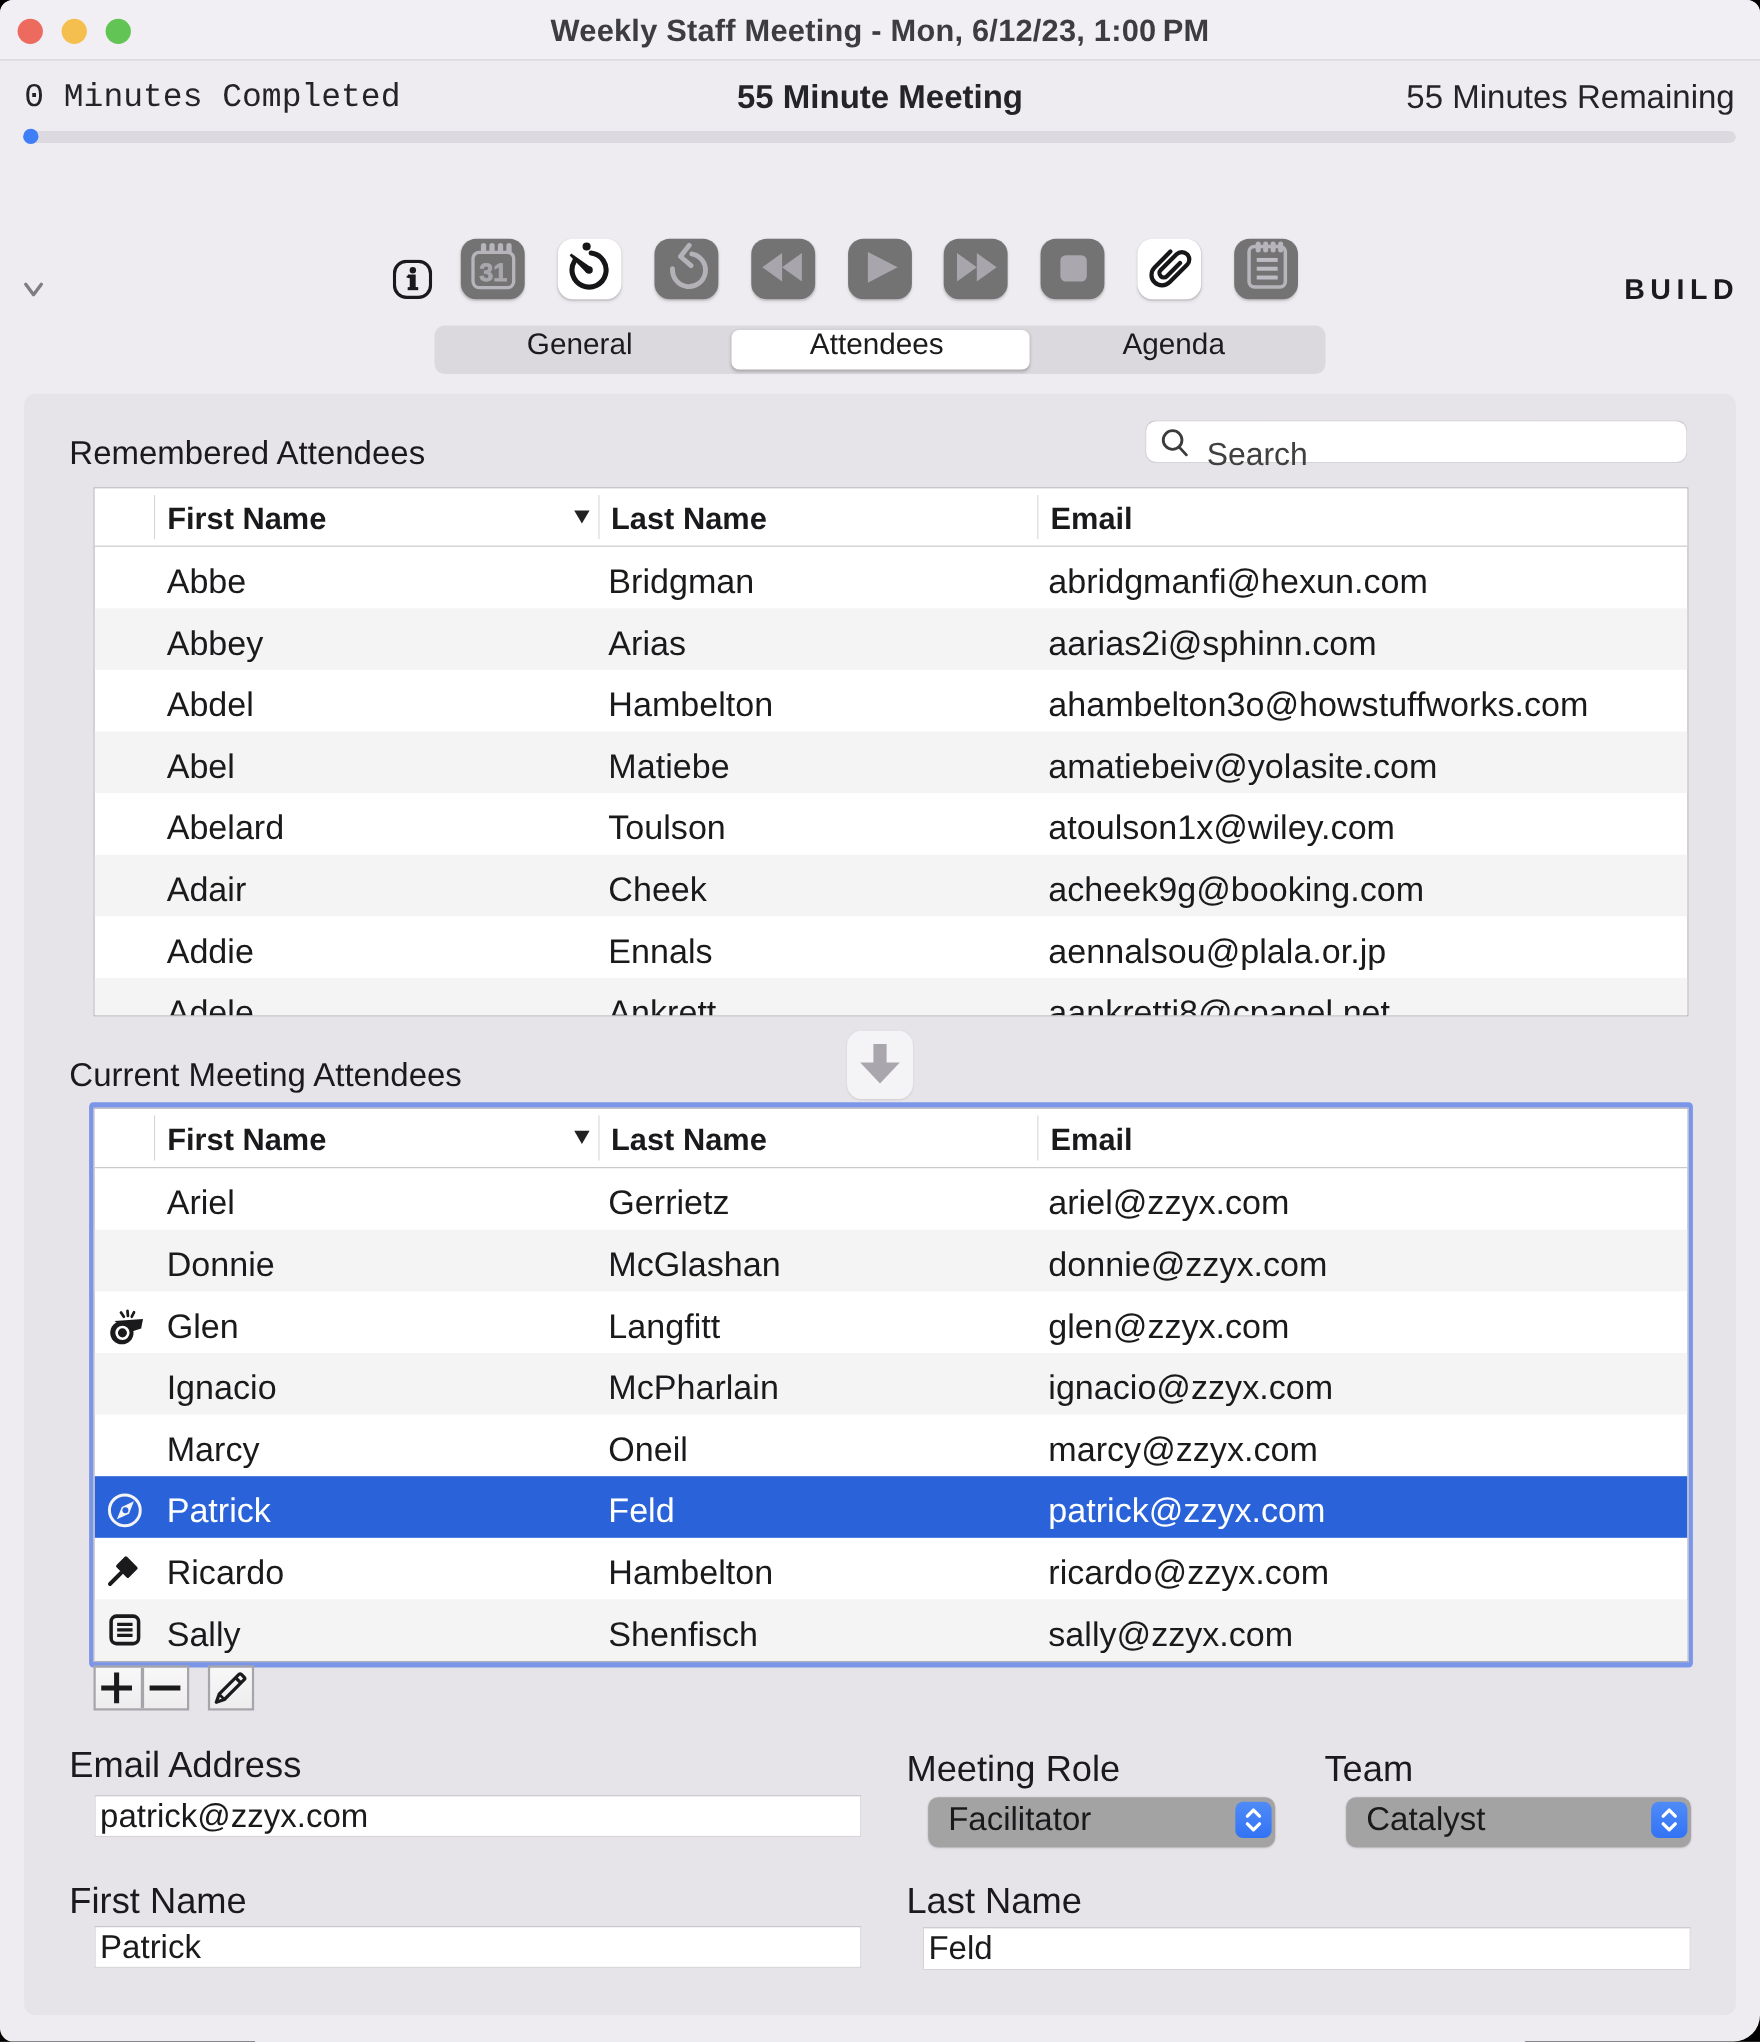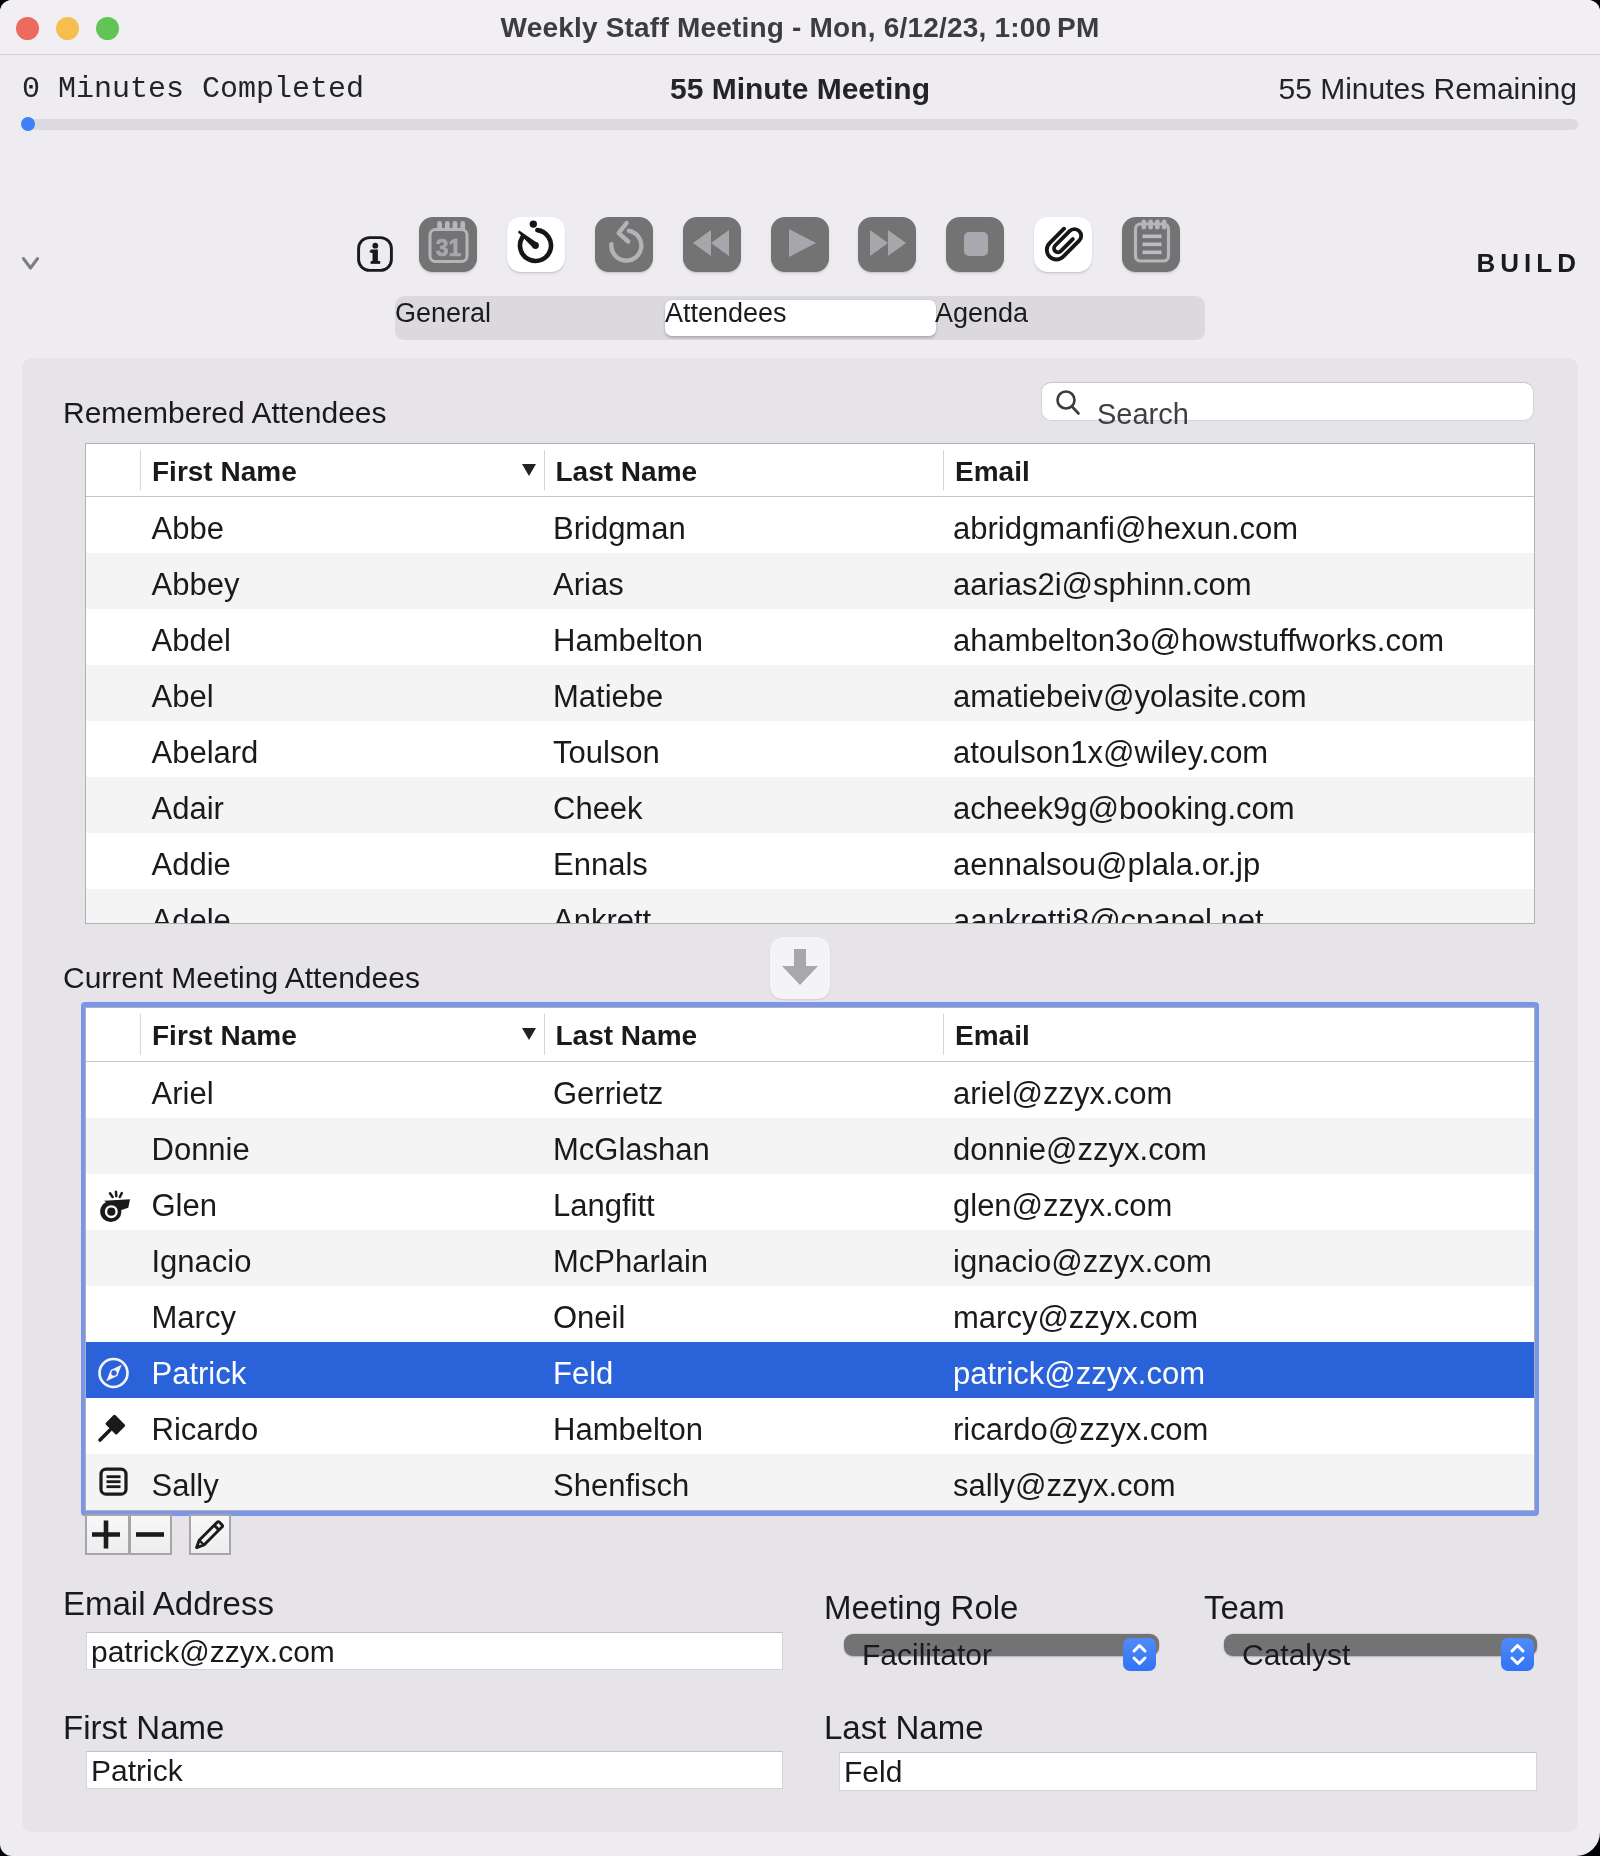--- a/index.html
+++ b/index.html
@@ -16,21 +16,21 @@
 .prog-right { position:absolute; right:23px; top:71.5px; font-size:30px; color:#242427; }
 .track { position:absolute; left:22px; top:119px; width:1556px; height:11px; background:#dcdae0; border-radius:6px; }
 .knob { position:absolute; left:21px; top:117px; width:14px; height:14px; border-radius:50%; background:#3e7ef7; }
 .chev { position:absolute; left:21px; top:255px; }
 .infoicon { position:absolute; left:357px; top:236px; }
 .tbtn { position:absolute; top:217px; width:58px; height:55px; border-radius:14px; background:#737373; box-shadow:0 1px 1px rgba(0,0,0,0.10), 0 2px 3px rgba(0,0,0,0.08); }
 .tbtn.on { background:#ffffff; }
 .tbtn svg { position:absolute; left:0; top:0; }
 .build { position:absolute; right:19px; top:248px; font-size:26px; font-weight:bold; color:#1b1b1d; letter-spacing:5px; }
 .seg { position:absolute; left:395px; top:296px; width:810px; height:44px; background:#dbd9de; border-radius:9px; }
-.segitem { position:absolute; top:0; width:264px; height:44px; line-height:35px; font-size:27px; font-weight:500; color:#1b1b1d; }
+.segitem { position:absolute; top:0; width:264px; height:44px; line-height:35px; text-align:center; font-size:27px; font-weight:500; color:#1b1b1d; }
 .segsel { position:absolute; left:269.5px; top:4px; width:271px; height:36px; background:#ffffff; border-radius:7px; box-shadow:0 1.5px 3px rgba(0,0,0,0.22); }
 .panel { position:absolute; left:22px; top:358px; width:1556px; height:1474px; background:#e6e4e9; border-radius:10px; }
 .h2 { position:absolute; font-size:30px; color:#1a1a1c; }
 .search { position:absolute; left:1041px; top:382px; width:493px; height:39px; background:#fff; border:1px solid #d5d3d8; border-top-color:#c8c6cb; border-radius:10px; }
 .search .ph { position:absolute; left:55px; top:0; line-height:38px; font-size:29px; color:#404040;margin-top:12px; }
 .table { position:absolute; background:#fff; border:1px solid #b2b0b4; overflow:hidden; }
 .t1 { left:85px; top:443px; width:1450px; height:481px; }
 .thead { position:relative; height:53px; background:#fff; border-bottom:1px solid #c6c4c8; }
 .th { position:absolute; top:6px; bottom:6px; border-left:1px solid #d8d6da; }
 .th .lbl { position:absolute; left:11px; top:0; height:41px; line-height:44px; font-size:28px; font-weight:bold; color:#1a1a1c; white-space:nowrap; }
@@ -42,21 +42,21 @@
 .row.sel .cell { color:#fff; }
 .c1 { left:65.5px; } .c2 { left:467px; } .c3 { left:867px; }
 .icn { position:absolute; left:11px; top:0; width:34px; height:56px; }
 .dlbtn { position:absolute; left:770px; top:937px; width:60px; height:62px; background:#f4f3f6; border-radius:13px; box-shadow:0 1px 2px rgba(0,0,0,0.10); }
 .t2wrap { position:absolute; left:81px; top:1002px; width:1458px; height:514px; background:#7b96e8; border-radius:4px; }
 .t2 { left:85px; top:1007px; width:1450px; height:504px; }
 .t2 .thead { height:54px; }
 .smallbtn { position:absolute; background:linear-gradient(#f8f8f9,#ededee); border:2px solid #a7a5aa; border-radius:0; }
 .flabel { position:absolute; font-size:33px; color:#1a1a1c; }
 .field { position:absolute; background:#fff; border:1px solid #d6d4d9; border-top-color:#c3c1c6; height:38px; font-size:30px; color:#1a1a1c; line-height:38px; padding-left:4px; white-space:nowrap; }
-.popup { position:absolute; height:22px; background:#737373; border-radius:9px; box-shadow:0 0 0 0.5px rgba(0,0,0,0.12), 0 1px 2px rgba(0,0,0,0.18); font-size:30px; color:#1a1a1c; line-height:41px; padding-left:18px; }
+.popup { position:absolute; height:45px; background:#a3a3a3; border-radius:9px; box-shadow:0 0 0 0.5px rgba(0,0,0,0.12), 0 1px 2px rgba(0,0,0,0.18); font-size:30px; color:#1a1a1c; line-height:41px; padding-left:18px; }
 .stepper { position:absolute; top:3.5px; width:33px; height:33px; background:linear-gradient(#4f8bf8,#3273f5); border-radius:7px; }
 </style>
 </head>
 <body>
 <div class="win">
   <div class="titlebar">
     <div class="title">Weekly Staff Meeting - Mon, 6/12/23, 1:00 PM</div>
     <div class="tl red"></div>
       <div class="tl yel"></div>
       <div class="tl grn"></div>

